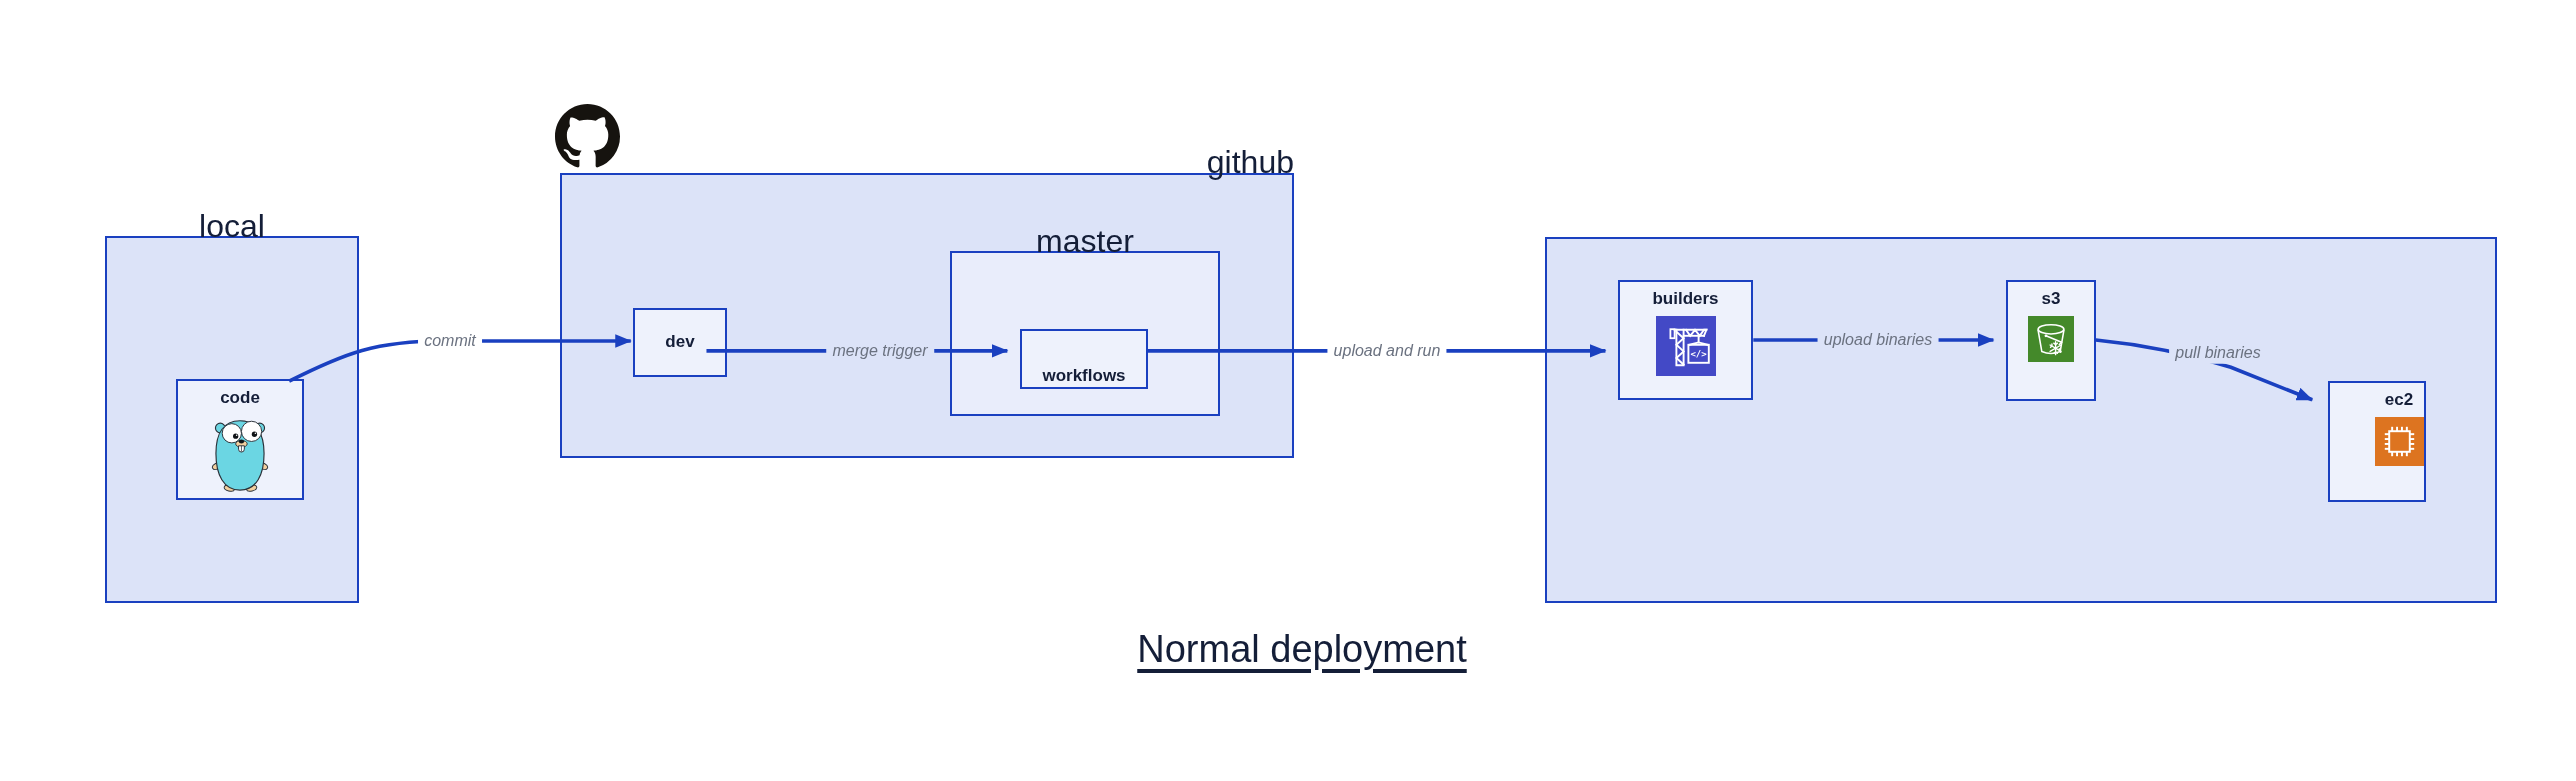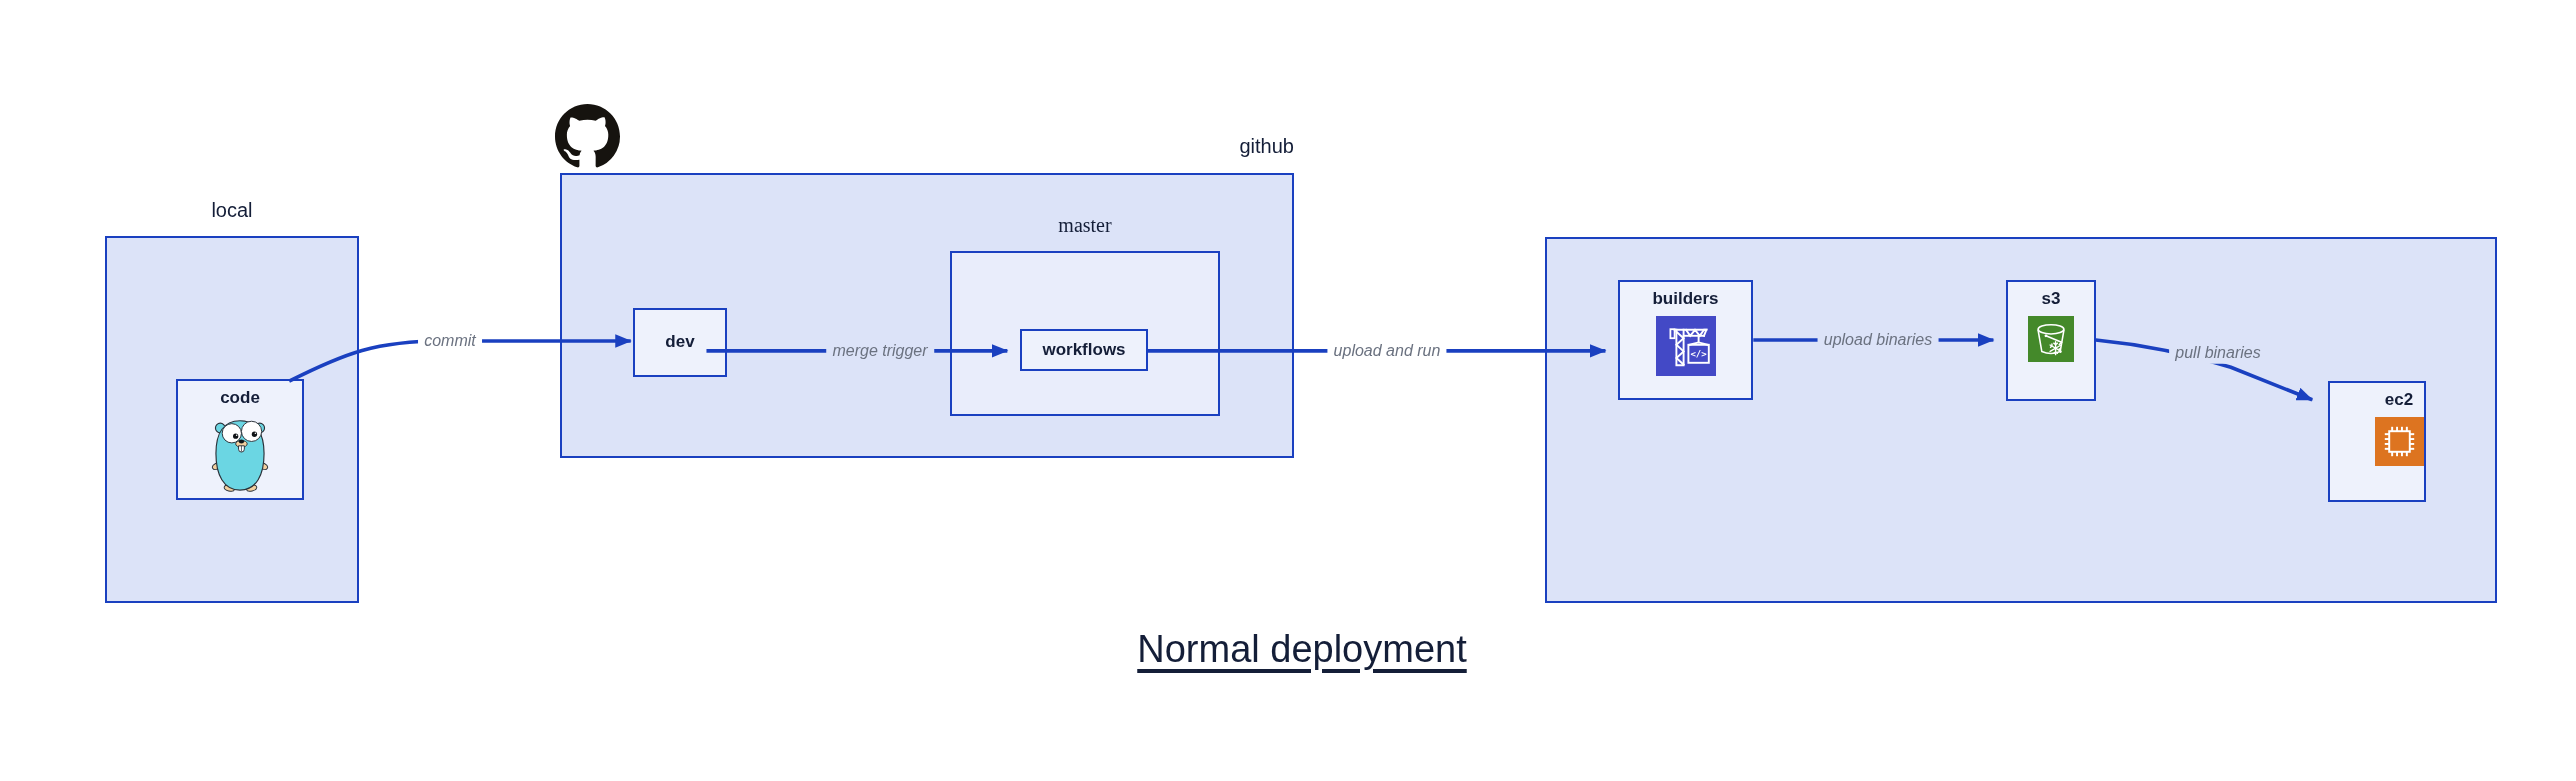--- a/index.html
+++ b/index.html
@@ -35,23 +35,24 @@
     position:absolute;
     background:var(--node-fill);
     border:2.6px solid var(--border);
     box-sizing:border-box;
     display:flex;flex-direction:column;align-items:center;
   }
   .node.top-label{justify-content:flex-start;padding-top:7.2px;gap:6.2px;}
   .node.center-label{justify-content:center;}
   .container-title{
     position:absolute;
-    font-size:20px;font-weight:500;line-height:29px;
+    font-size:32px;font-weight:500;line-height:29px;
     color:var(--label-text);
     text-align:center;
+    margin-top:16px;
   }
   .node-label{
     font-size:17px;font-weight:700;color:var(--label-text);
     line-height:20.6px;
   }
   .edge-label{
     position:absolute;transform:translate(-50%,-50%);
     font-size:16px;font-style:italic;color:var(--edge-text);
     white-space:nowrap;padding:1px 6.2px;line-height:18.5px;
   }
@@ -89,21 +90,21 @@
 
 <div id="canvas">
 
   <div class="container-box" style="left:105px;top:236px;width:254px;height:367px;"></div>
   <div class="container-box" style="left:560px;top:173px;width:734px;height:285px;"></div>
   <div class="container-box mid-box" style="left:950px;top:251px;width:270px;height:165px;"></div>
   <div class="container-box" style="left:1545px;top:237px;width:952px;height:366px;"></div>
 
   <div class="container-title" style="left:105px;top:196px;width:254px;">local</div>
   <div class="container-title" style="left:560px;top:132px;width:734px;text-align:right;">github</div>
-  <div class="container-title" style="left:950px;top:211px;width:270px;font-family:Liberation Serif, serif;">master</div>
+  <div class="container-title" style="left:950px;top:211px;width:270px;">master</div>
 
   <svg style="position:absolute;left:555px;top:104px;" width="65" height="65" viewBox="0 0 16 16">
     <path class="octo-path" d="M8 0C3.58 0 0 3.58 0 8c0 3.54 2.29 6.53 5.47 7.59.4.07.55-.17.55-.38 0-.19-.01-.82-.01-1.49-2.01.37-2.53-.49-2.69-.94-.09-.23-.48-.94-.82-1.13-.28-.15-.68-.52-.01-.53.63-.01 1.08.58 1.23.82.72 1.21 1.87.87 2.33.66.07-.52.28-.87.51-1.07-1.78-.2-3.64-.89-3.64-3.95 0-.87.31-1.59.82-2.15-.08-.2-.36-1.02.08-2.12 0 0 .67-.21 2.2.82.64-.18 1.32-.27 2-.27s1.36.09 2 .27c1.53-1.04 2.2-.82 2.2-.82.44 1.1.16 1.92.08 2.12.51.56.82 1.27.82 2.15 0 3.07-1.87 3.75-3.65 3.95.29.25.54.73.54 1.48 0 1.07-.01 1.93-.01 2.2 0 .21.15.46.55.38A8.01 8.01 0 0 0 16 8c0-4.42-3.58-8-8-8z"></path>
   </svg>
 
   <div class="node top-label" style="left:176px;top:379px;width:128px;height:121px;">
     <div class="node-label">code</div>
     <svg width="58" height="77" viewBox="0 0 120 160">
       <ellipse class="gopher-tan" cx="12" cy="106" rx="10" ry="6" transform="rotate(-28 12 106)"></ellipse>
       <ellipse class="gopher-tan" cx="108" cy="106" rx="10" ry="6" transform="rotate(28 108 106)"></ellipse>
@@ -122,21 +123,21 @@
       <ellipse class="gopher-black" cx="63" cy="55" rx="5.5" ry="4"></ellipse>
       <path class="gopher-white" d="M57 64 h12 v7 a6 6 0 0 1 -6 6 a6 6 0 0 1 -6 -6 Z"></path>
       <line x1="63" y1="64" x2="63" y2="76" stroke="#2a3138" stroke-width="1.6"></line>
     </svg>
   </div>
 
   <div class="node center-label" style="left:633px;top:308px;width:94px;height:69px;">
     <div class="node-label">dev</div>
   </div>
 
-  <div class="node center-label" style="left:1020px;top:329px;width:128px;height:42px;">
+  <div class="node center-label" style="left:1020px;top:329px;width:128px;height:60px;justify-content:flex-end;">
     <div class="node-label">workflows</div>
   </div>
 
   <div class="node top-label" style="left:1618px;top:280px;width:135px;height:120px;">
     <div class="node-label">builders</div>
     <svg width="62" height="60" viewBox="0 0 100 100">
       <rect class="cb-bg" x="0" y="0" width="100" height="100"></rect>
       <rect x="24" y="22" width="7" height="15" fill="none" stroke="#ffffff" stroke-width="3"></rect>
       <polyline class="cb-line" points="34,23 34,82 46,82 46,23"></polyline>
       <polyline class="cb-line" points="34,26 46,37 34,48 46,59 34,70 46,81"></polyline>

